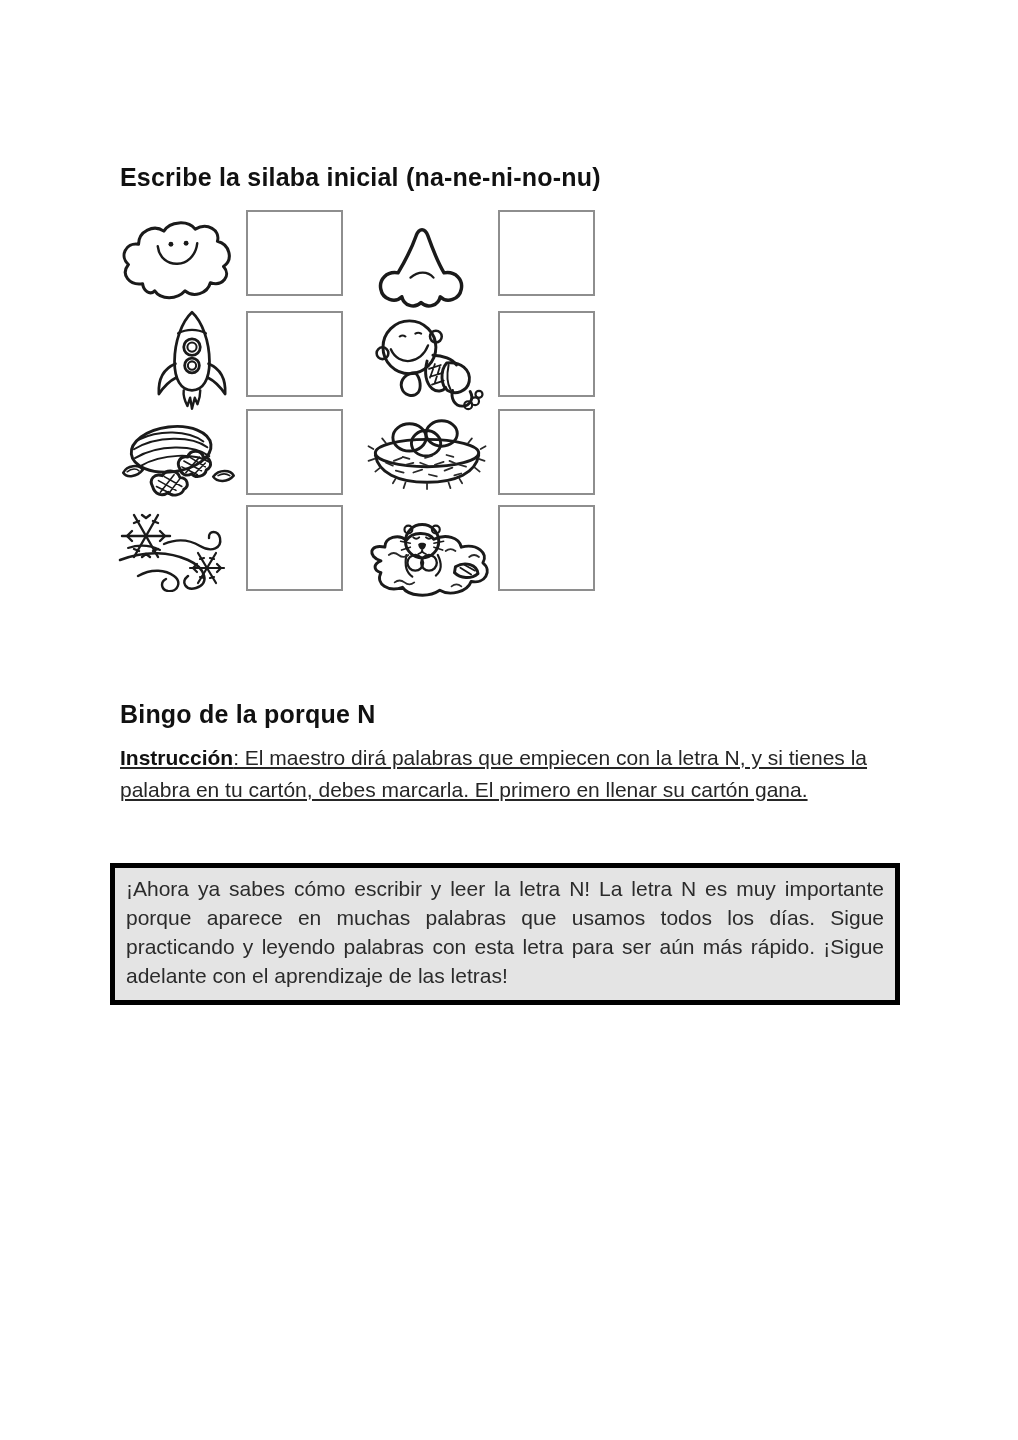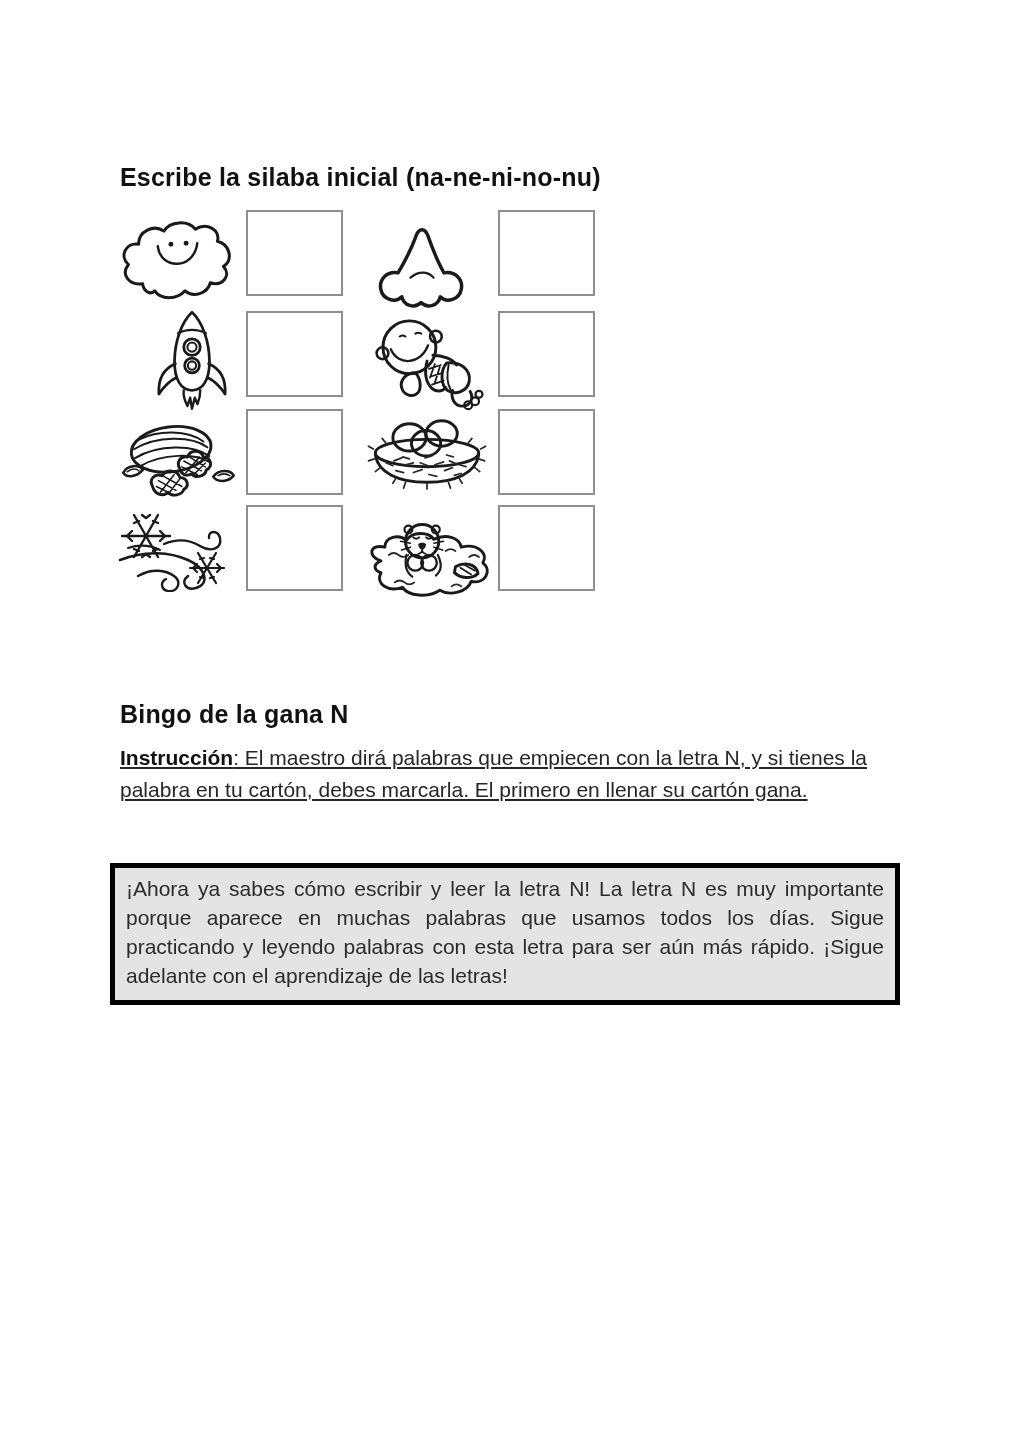--- a/index.html
+++ b/index.html
@@ -163,19 +163,19 @@
     <circle class="ink" style="stroke-width:2.4" cx="57" cy="60" r="8"></circle>
     <circle class="ink" style="stroke-width:2.4" cx="71" cy="60" r="8"></circle>
     <path class="ink" style="stroke-width:2.2" d="M48,52 C46,62 48,70 54,74 M80,52 C84,60 84,68 78,73"></path>
     <path class="ink" d="M98,64 C108,58 120,62 121,71 C114,77 103,76 97,70 Z"></path>
     <path class="ink" style="stroke-width:1.8" d="M103,65 L114,72 M107,62 L118,68"></path>
     <path class="ink-thin" d="M30,52 q5,-4 10,0 q5,4 10,0 M88,48 q5,-4 10,0 M36,80 q5,-4 10,0 q5,4 10,0 M94,84 q5,-4 10,0 M112,54 q5,-4 10,0"></path>
   </svg>
 </div>
 <div class="answer-box" style="left:498px; top:505px;"></div>
 
-<div class="section-title">Bingo de la gana N</div>
+<div class="section-title">Bingo de la porque N</div>
 
 <p class="instruction"><b>Instrucción</b><span>: El maestro dirá palabras que empiecen con la letra N, y si tienes la palabra en tu cartón, debes marcarla. El primero en llenar su cartón gana.</span></p>
 
 <div class="note-box">
   <span>¡Ahora ya sabes cómo escribir y leer la letra N! La letra N es muy importante porque aparece en muchas palabras que usamos todos los días. Sigue practicando y leyendo palabras con esta letra para ser aún más rápido. ¡Sigue adelante con el aprendizaje de las letras!</span>
 </div>
 
 </body></html>

